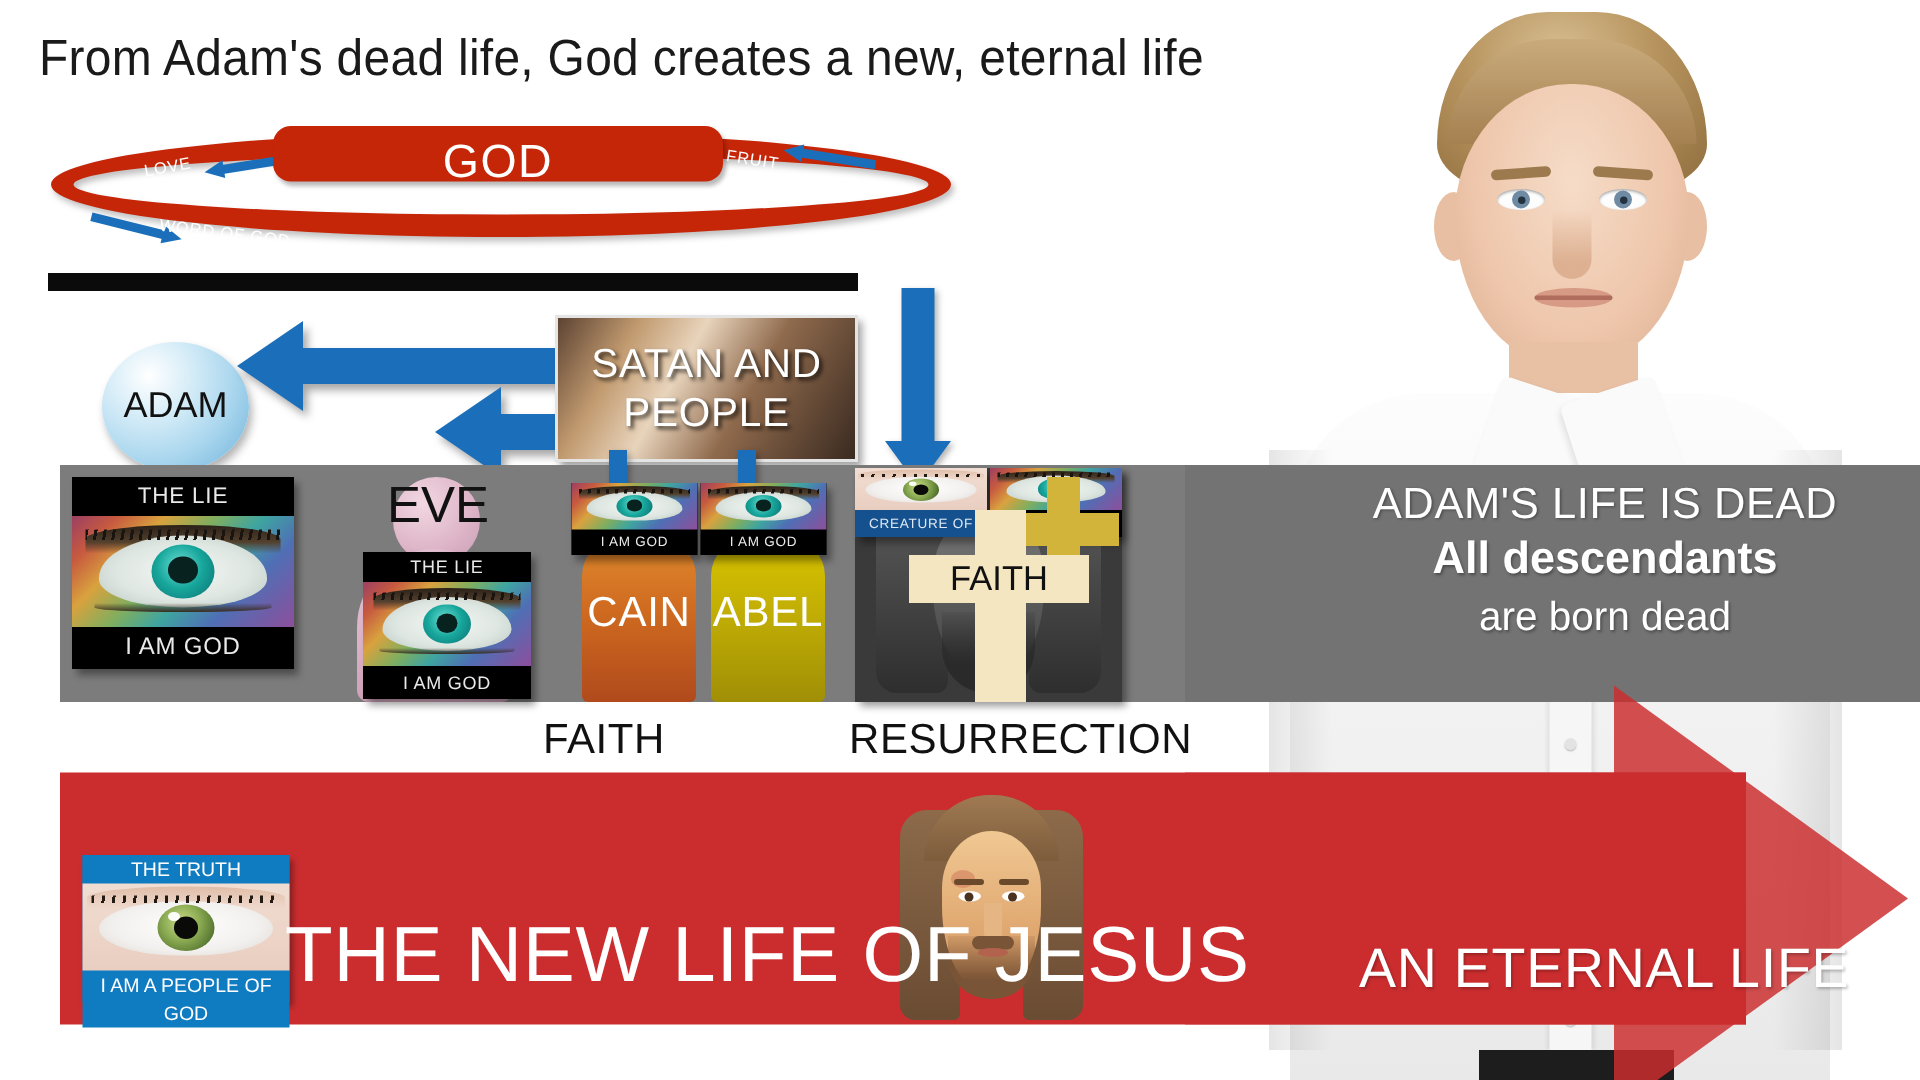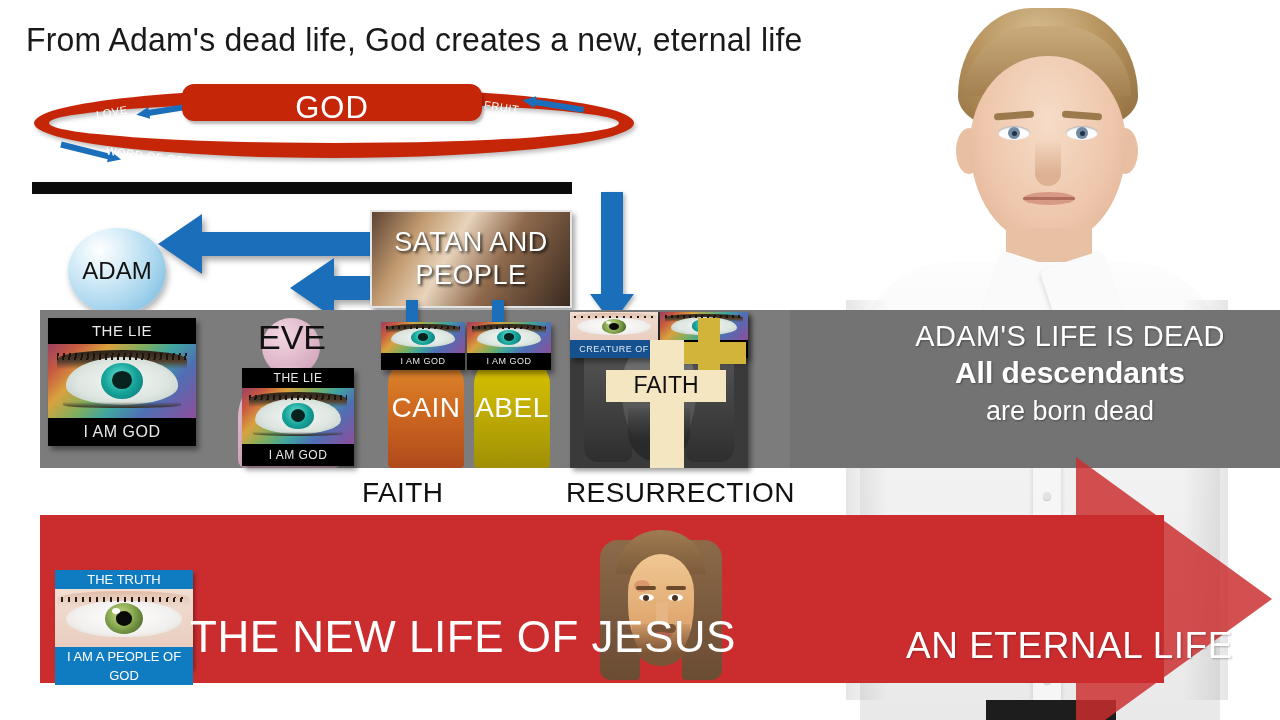--- a/index.html
+++ b/index.html
@@ -221,21 +221,21 @@
   .flabel{position:absolute;color:#111;font-size:28px;
         font-family:"Liberation Sans Narrow","Liberation Sans",sans-serif;letter-spacing:.4px;}
   .faith{left:362px;top:477px;}
   .resurrection{left:566px;top:477px;}
 
   
   .redbar{position:absolute;left:40px;top:515px;width:1124px;height:168px;background:#CB2D2F;}
   .redbar-ov{position:absolute;left:790px;top:515px;width:374px;height:168px;background:rgba(203,45,47,.80);}
   .bigred-head{position:absolute;left:1076px;top:457px;width:0;height:0;
         border-top:142px solid transparent;border-bottom:142px solid transparent;border-left:196px solid rgba(203,45,47,.84);}
-  .redtxt1{position:absolute;left:190px;top:614px;color:#fff;font-size:44px;line-height:46px;letter-spacing:.5px;
+  .redtxt1{position:absolute;left:190px;top:614px;color:#fff;font-size:52px;line-height:46px;letter-spacing:.5px;
         font-family:"Liberation Sans Narrow","Liberation Sans",sans-serif;}
   .redtxt2{position:absolute;left:906px;top:624px;color:#fff;font-size:37px;line-height:44px;letter-spacing:.5px;
         font-family:"Liberation Sans Narrow","Liberation Sans",sans-serif;text-shadow:1px 1px 2px rgba(0,0,0,.25);}
 
   
   .truthcard{position:absolute;left:55px;top:570px;width:138px;height:98px;background:#0F7BC0;box-shadow:2px 3px 4px rgba(0,0,0,.35);}
   .truthcard .cap{color:#fff;font-size:13px;line-height:19px;text-align:center;background:#0F7BC0;
         font-family:"Liberation Sans Narrow","Liberation Sans",sans-serif;}
   .truthcard .capb{font-size:13px;}
 

